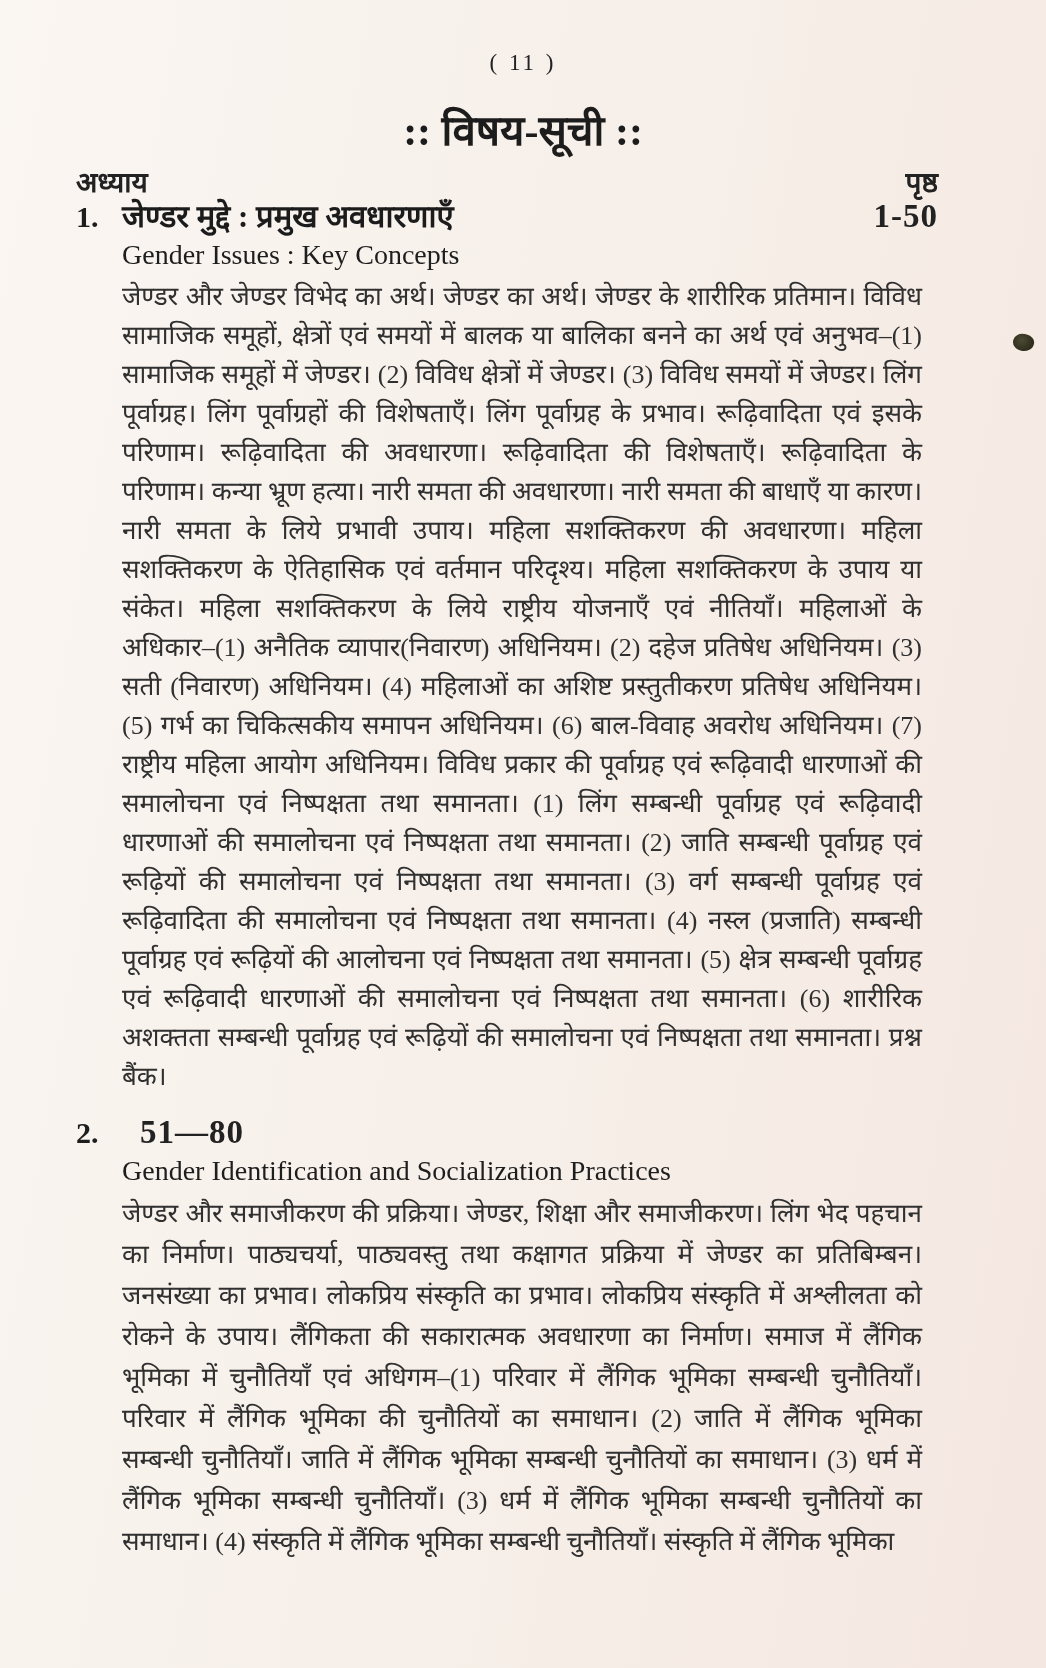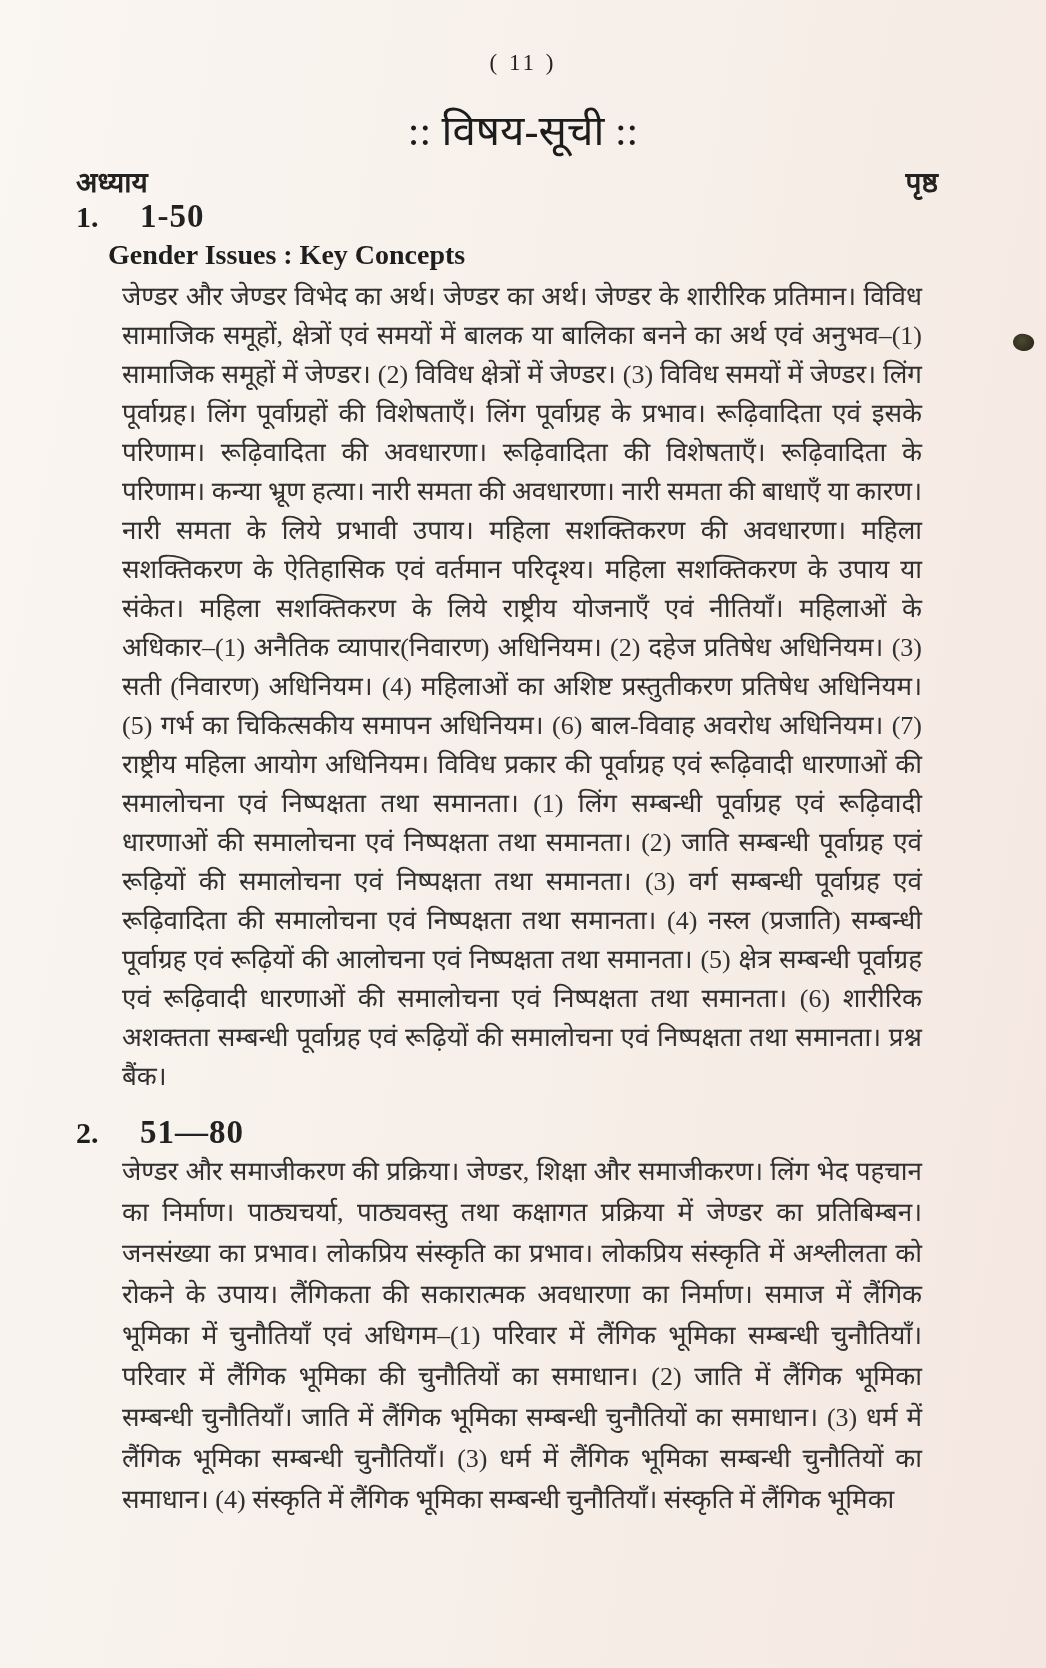--- a/index.html
+++ b/index.html
@@ -29,21 +29,21 @@
     color: #232323;
   }
   .toc-title {
     position: absolute;
     top: 100px;
     left: 0;
     width: 100%;
     margin: 0;
     text-align: center;
     font-size: 42px;
-    font-weight: normal;
+    font-weight: bold;
     color: #1c1c1c;
   }
   .toc-header {
     position: absolute;
     top: 162px;
     left: 76px;
     right: 108px;
     display: flex;
     justify-content: space-between;
     font-size: 28px;
@@ -78,23 +78,23 @@
   .chapter-pages {
     flex: 0 0 auto;
     margin-left: 18px;
     font-size: 33px;
     font-weight: 600;
     letter-spacing: 1px;
     color: #222;
     white-space: nowrap;
   }
   .chapter-title-en {
-    margin: 4px 0 6px 32px;
+    margin: 4px 0 6px 46px;
     font-size: 28px;
-    font-weight: bold;
+    font-weight: normal;
     color: #1e1e1e;
   }
   .chapter-topics {
     margin: 0 16px 0 46px;
     font-size: 26px;
     line-height: 39px;
     text-align: justify;
     color: #303030;
   }
   .chapter:nth-of-type(2) { margin-top: 18px; }
@@ -122,31 +122,33 @@
   <div class="toc-header">
     <span>अध्याय</span>
     <span>पृष्ठ</span>
   </div>
 
   <div class="chapters">
 
     <section class="chapter">
       <div class="chapter-head">
         <span class="chapter-num">1.</span>
+        <span class="chapter-title-hi">जेण्डर मुद्दे : प्रमुख अवधारणाएँ</span>
         <span class="chapter-pages">1-50</span>
       </div>
       <div class="chapter-title-en">Gender Issues : Key Concepts</div>
       <p class="chapter-topics">जेण्डर और जेण्डर विभेद का अर्थ। जेण्डर का अर्थ। जेण्डर के शारीरिक प्रतिमान। विविध सामाजिक समूहों, क्षेत्रों एवं समयों में बालक या बालिका बनने का अर्थ एवं अनुभव–(1) सामाजिक समूहों में जेण्डर। (2) विविध क्षेत्रों में जेण्डर। (3) विविध समयों में जेण्डर। लिंग पूर्वाग्रह। लिंग पूर्वाग्रहों की विशेषताएँ। लिंग पूर्वाग्रह के प्रभाव। रूढ़िवादिता एवं इसके परिणाम। रूढ़िवादिता की अवधारणा। रूढ़िवादिता की विशेषताएँ। रूढ़िवादिता के परिणाम। कन्या भ्रूण हत्या। नारी समता की अवधारणा। नारी समता की बाधाएँ या कारण। नारी समता के लिये प्रभावी उपाय। महिला सशक्तिकरण की अवधारणा। महिला सशक्तिकरण के ऐतिहासिक एवं वर्तमान परिदृश्य। महिला सशक्तिकरण के उपाय या संकेत। महिला सशक्तिकरण के लिये राष्ट्रीय योजनाएँ एवं नीतियाँ। महिलाओं के अधिकार–(1) अनैतिक व्यापार(निवारण) अधिनियम। (2) दहेज प्रतिषेध अधिनियम। (3) सती (निवारण) अधिनियम। (4) महिलाओं का अशिष्ट प्रस्तुतीकरण प्रतिषेध अधिनियम। (5) गर्भ का चिकित्सकीय समापन अधिनियम। (6) बाल-विवाह अवरोध अधिनियम। (7) राष्ट्रीय महिला आयोग अधिनियम। विविध प्रकार की पूर्वाग्रह एवं रूढ़िवादी धारणाओं की समालोचना एवं निष्पक्षता तथा समानता। (1) लिंग सम्बन्धी पूर्वाग्रह एवं रूढ़िवादी धारणाओं की समालोचना एवं निष्पक्षता तथा समानता। (2) जाति सम्बन्धी पूर्वाग्रह एवं रूढ़ियों की समालोचना एवं निष्पक्षता तथा समानता। (3) वर्ग सम्बन्धी पूर्वाग्रह एवं रूढ़िवादिता की समालोचना एवं निष्पक्षता तथा समानता। (4) नस्ल (प्रजाति) सम्बन्धी पूर्वाग्रह एवं रूढ़ियों की आलोचना एवं निष्पक्षता तथा समानता। (5) क्षेत्र सम्बन्धी पूर्वाग्रह एवं रूढ़िवादी धारणाओं की समालोचना एवं निष्पक्षता तथा समानता। (6) शारीरिक अशक्तता सम्बन्धी पूर्वाग्रह एवं रूढ़ियों की समालोचना एवं निष्पक्षता तथा समानता। प्रश्न बैंक।</p>
     </section>
 
     <section class="chapter">
       <div class="chapter-head">
         <span class="chapter-num">2.</span>
         <span class="chapter-pages">51—80</span>
       </div>
+      <div class="chapter-title-en">Gender Identification and Socialization Practices</div>
       <p class="chapter-topics">जेण्डर और समाजीकरण की प्रक्रिया। जेण्डर, शिक्षा और समाजीकरण। लिंग भेद पहचान का निर्माण। पाठ्यचर्या, पाठ्यवस्तु तथा कक्षागत प्रक्रिया में जेण्डर का प्रतिबिम्बन। जनसंख्या का प्रभाव। लोकप्रिय संस्कृति का प्रभाव। लोकप्रिय संस्कृति में अश्लीलता को रोकने के उपाय। लैंगिकता की सकारात्मक अवधारणा का निर्माण। समाज में लैंगिक भूमिका में चुनौतियाँ एवं अधिगम–(1) परिवार में लैंगिक भूमिका सम्बन्धी चुनौतियाँ। परिवार में लैंगिक भूमिका की चुनौतियों का समाधान। (2) जाति में लैंगिक भूमिका सम्बन्धी चुनौतियाँ। जाति में लैंगिक भूमिका सम्बन्धी चुनौतियों का समाधान। (3) धर्म में लैंगिक भूमिका सम्बन्धी चुनौतियाँ। (3) धर्म में लैंगिक भूमिका सम्बन्धी चुनौतियों का समाधान। (4) संस्कृति में लैंगिक भूमिका सम्बन्धी चुनौतियाँ। संस्कृति में लैंगिक भूमिका</p>
     </section>
 
   </div>
 
   <div class="ink-spot"></div>
 
 </div>
 
 </body></html>

